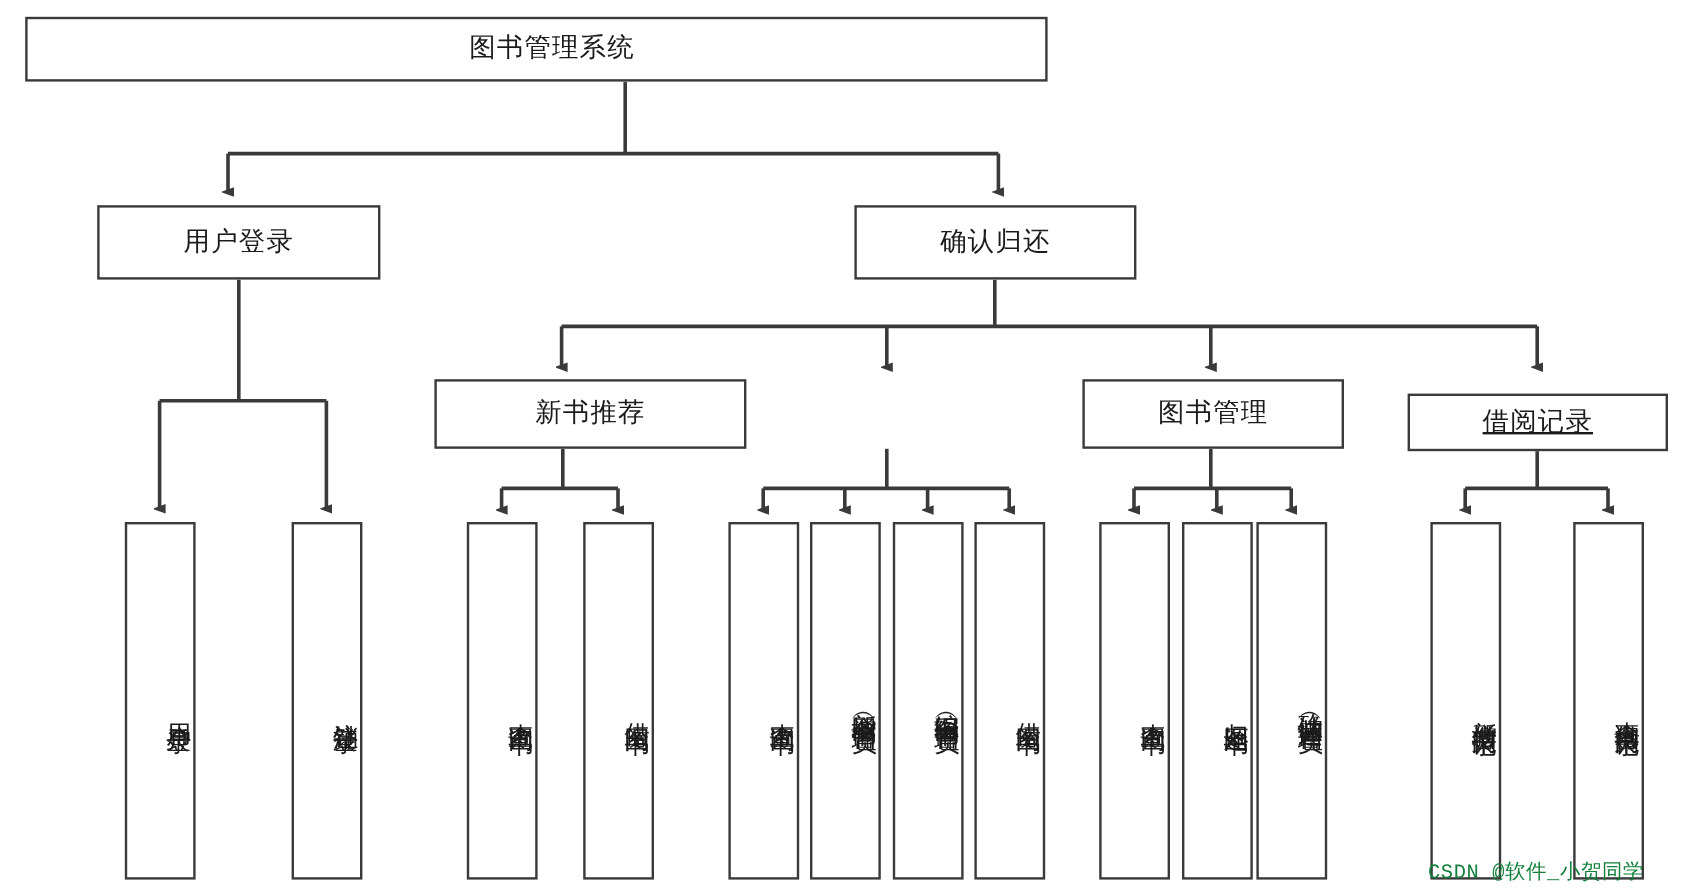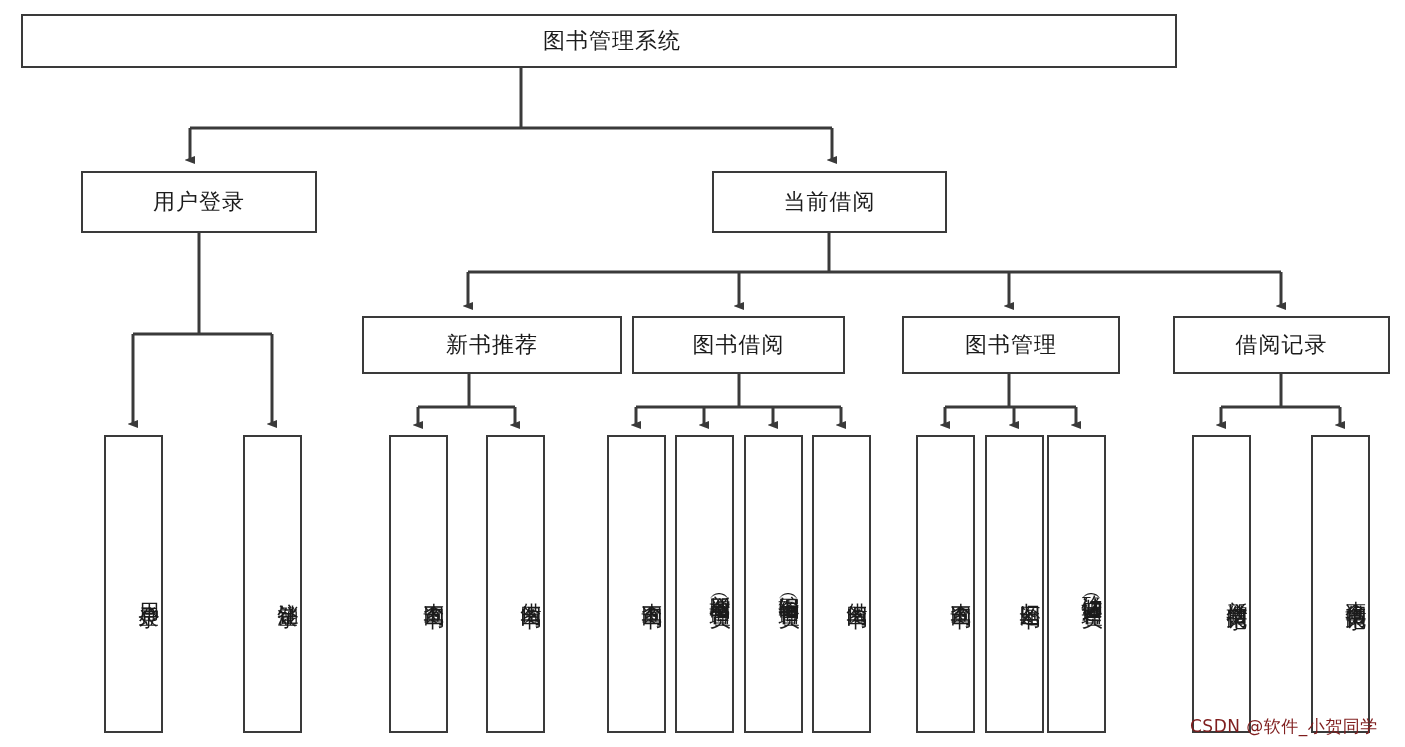--- a/index.html
+++ b/index.html
@@ -53,23 +53,24 @@
   .node.vert.tall-text {
     padding-top: 6px;
   }
   .node-label {
     display: block;
     white-space: nowrap;
   }
   .watermark {
     position: absolute;
     font-size: 17px;
-    color: #7f1d1d;
+    color: #15803d;
     white-space: nowrap;
     letter-spacing: 0.5px;
+    font-family: Liberation Mono, monospace;
   }
 </style>
 </head>
 <body>
 
 <div id="canvas">
 
   <svg class="edges" viewBox="0 0 1405 747" xmlns="http://www.w3.org/2000/svg">
     <defs>
       <marker id="arrow" markerWidth="10" markerHeight="10" refX="4" refY="5" orient="auto" markerUnits="userSpaceOnUse">
@@ -113,41 +114,38 @@
       <path d="M1014,407 L1014,425" marker-end="url(#arrow)"></path>
       <path d="M1076,407 L1076,425" marker-end="url(#arrow)"></path>
 
       <path d="M1281,374 L1281,407"></path>
       <path d="M1221,407 L1340,407"></path>
       <path d="M1221,407 L1221,425" marker-end="url(#arrow)"></path>
       <path d="M1340,407 L1340,425" marker-end="url(#arrow)"></path>
     </g>
   </svg>
 
-  <div class="node horiz" id="node-root" style="left: 21px; top: 14px; width: 1156px; height: 54px; padding-left: 26px;">
+  <div class="node horiz" id="node-root" style="left: 21px; top: 14px; width: 852px; height: 54px; padding-left: 26px;">
     <span class="node-label">图书管理系统</span>
   </div>
 
   <div class="node horiz" id="node-user-login" style="left: 81px; top: 171px; width: 236px; height: 62px;">
     <span class="node-label">用户登录</span>
   </div>
   <div class="node horiz" id="node-book-manage" style="left: 712px; top: 171px; width: 235px; height: 62px;">
-    <span class="node-label">当前借阅</span>
+    <span class="node-label">确认归还</span>
   </div>
 
   <div class="node horiz" id="node-new-book-rec" style="left: 362px; top: 316px; width: 260px; height: 58px;">
     <span class="node-label">新书推荐</span>
   </div>
-  <div class="node horiz" id="node-book-borrow" style="left: 632px; top: 316px; width: 213px; height: 58px;">
-    <span class="node-label">图书借阅</span>
-  </div>
   <div class="node horiz" id="node-current-borrow" style="left: 902px; top: 316px; width: 218px; height: 58px;">
     <span class="node-label">图书管理</span>
   </div>
-  <div class="node horiz" id="node-borrow-record" style="left: 1173px; top: 316px; width: 217px; height: 58px;">
+  <div class="node horiz" id="node-borrow-record" style="left: 1173px; top: 328px; width: 217px; height: 48px; text-decoration: underline;">
     <span class="node-label">借阅记录</span>
   </div>
 
   <div class="node vert" id="leaf-0" style="left: 104px; top: 435px; width: 59px; height: 298px;">
     <span class="node-label">用户登录</span>
   </div>
   <div class="node vert" id="leaf-1" style="left: 243px; top: 435px; width: 59px; height: 298px;">
     <span class="node-label">注销登录</span>
   </div>
   <div class="node vert" id="leaf-2" style="left: 389px; top: 435px; width: 59px; height: 298px;">

